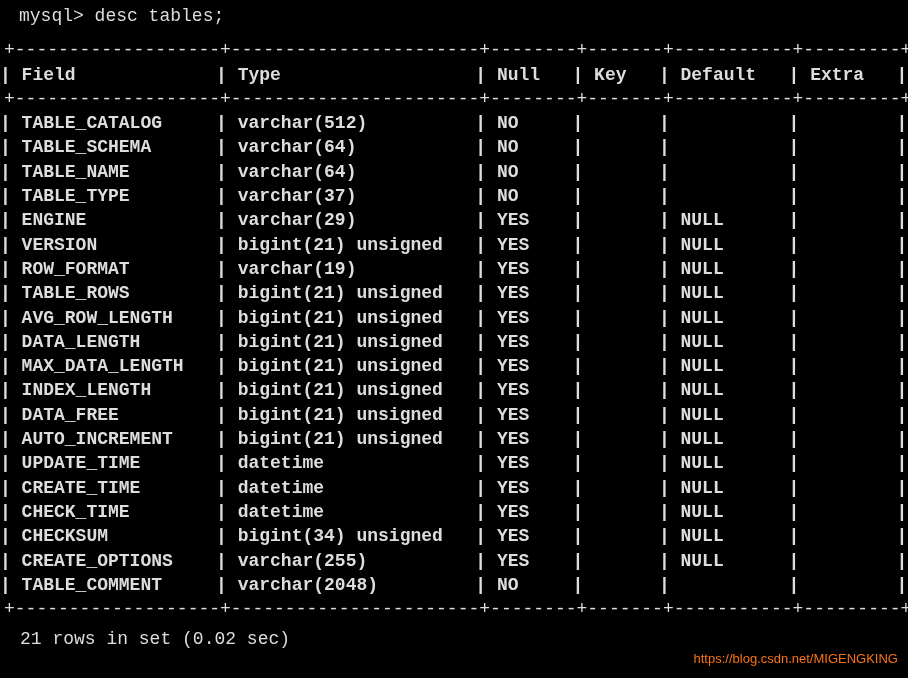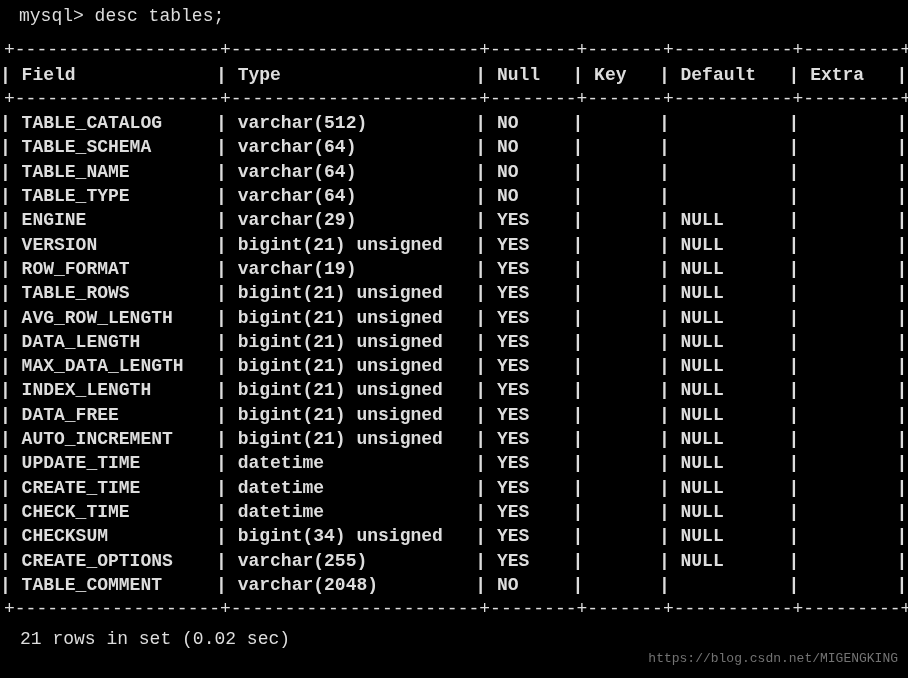--- a/index.html
+++ b/index.html
@@ -30,37 +30,37 @@
       font-weight: bold;
     }
     .summary {
       padding-left: 20px;
       margin-top: 6px;
     }
     .watermark {
       position: absolute;
       right: 10px;
       bottom: 10px;
-      color: #737373;
+      color: #f97316;
       font-size: 13px;
-      font-family: Liberation Mono, monospace;
+      font-family: Liberation Sans, sans-serif;
     }
   </style>
 </head>
 <body>
 
 <div class="prompt-line">mysql&gt; desc tables;</div>
 <div class="border-line" id="border-top">+-------------------+-----------------------+--------+-------+-----------+---------+</div>
 <div class="header-row" id="header-row">| Field             | Type                  | Null   | Key   | Default   | Extra   |</div>
 <div class="divider-line" id="border-mid">+-------------------+-----------------------+--------+-------+-----------+---------+</div>
 <div id="rows-container">
     <div class="data-row">| TABLE_CATALOG     | varchar(512)          | NO     |       |           |         |</div>
     <div class="data-row">| TABLE_SCHEMA      | varchar(64)           | NO     |       |           |         |</div>
     <div class="data-row">| TABLE_NAME        | varchar(64)           | NO     |       |           |         |</div>
-    <div class="data-row">| TABLE_TYPE        | varchar(64)           | NO     |       |           |         |</div>
+    <div class="data-row">| TABLE_TYPE        | varchar(37)           | NO     |       |           |         |</div>
     <div class="data-row">| ENGINE            | varchar(29)           | YES    |       | NULL      |         |</div>
     <div class="data-row">| VERSION           | bigint(21) unsigned   | YES    |       | NULL      |         |</div>
     <div class="data-row">| ROW_FORMAT        | varchar(19)           | YES    |       | NULL      |         |</div>
     <div class="data-row">| TABLE_ROWS        | bigint(21) unsigned   | YES    |       | NULL      |         |</div>
     <div class="data-row">| AVG_ROW_LENGTH    | bigint(21) unsigned   | YES    |       | NULL      |         |</div>
     <div class="data-row">| DATA_LENGTH       | bigint(21) unsigned   | YES    |       | NULL      |         |</div>
     <div class="data-row">| MAX_DATA_LENGTH   | bigint(21) unsigned   | YES    |       | NULL      |         |</div>
     <div class="data-row">| INDEX_LENGTH      | bigint(21) unsigned   | YES    |       | NULL      |         |</div>
     <div class="data-row">| DATA_FREE         | bigint(21) unsigned   | YES    |       | NULL      |         |</div>
     <div class="data-row">| AUTO_INCREMENT    | bigint(21) unsigned   | YES    |       | NULL      |         |</div>

